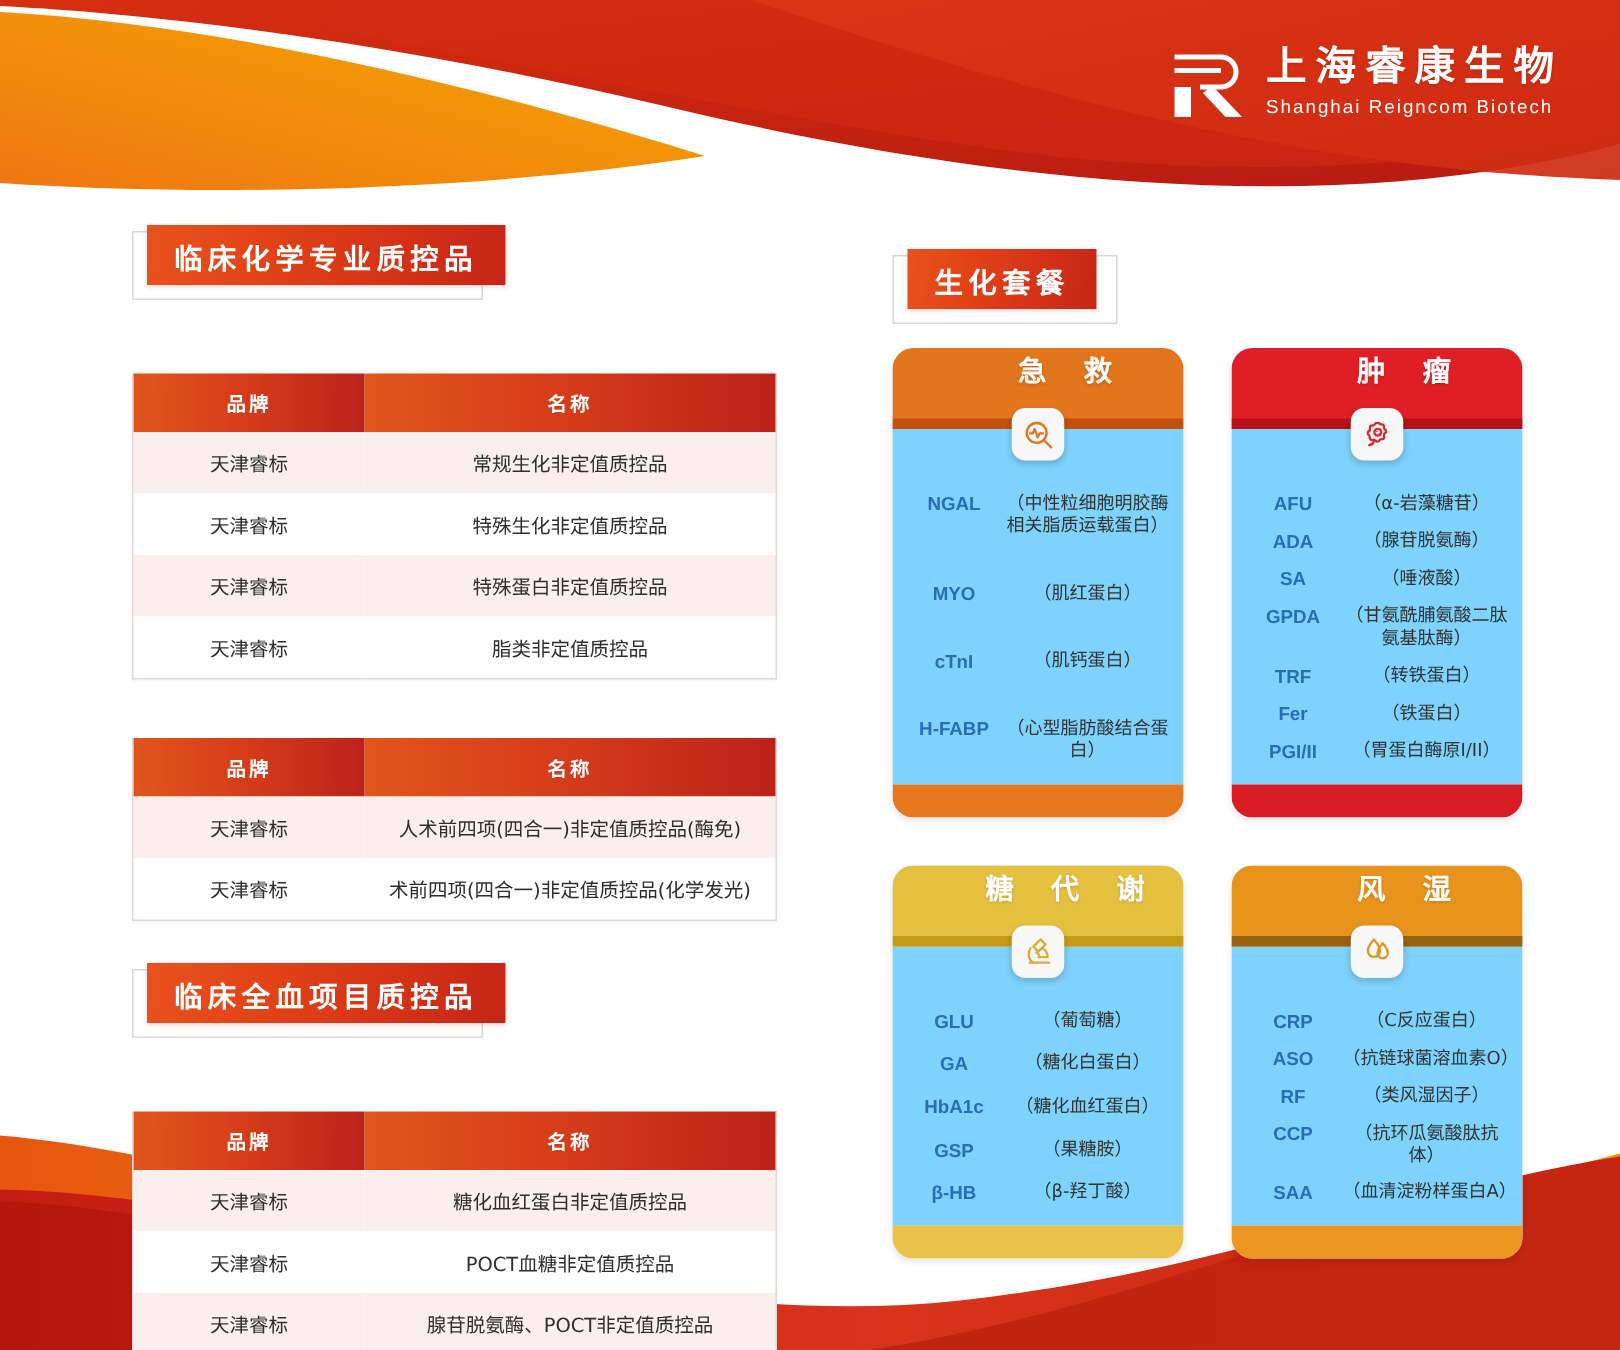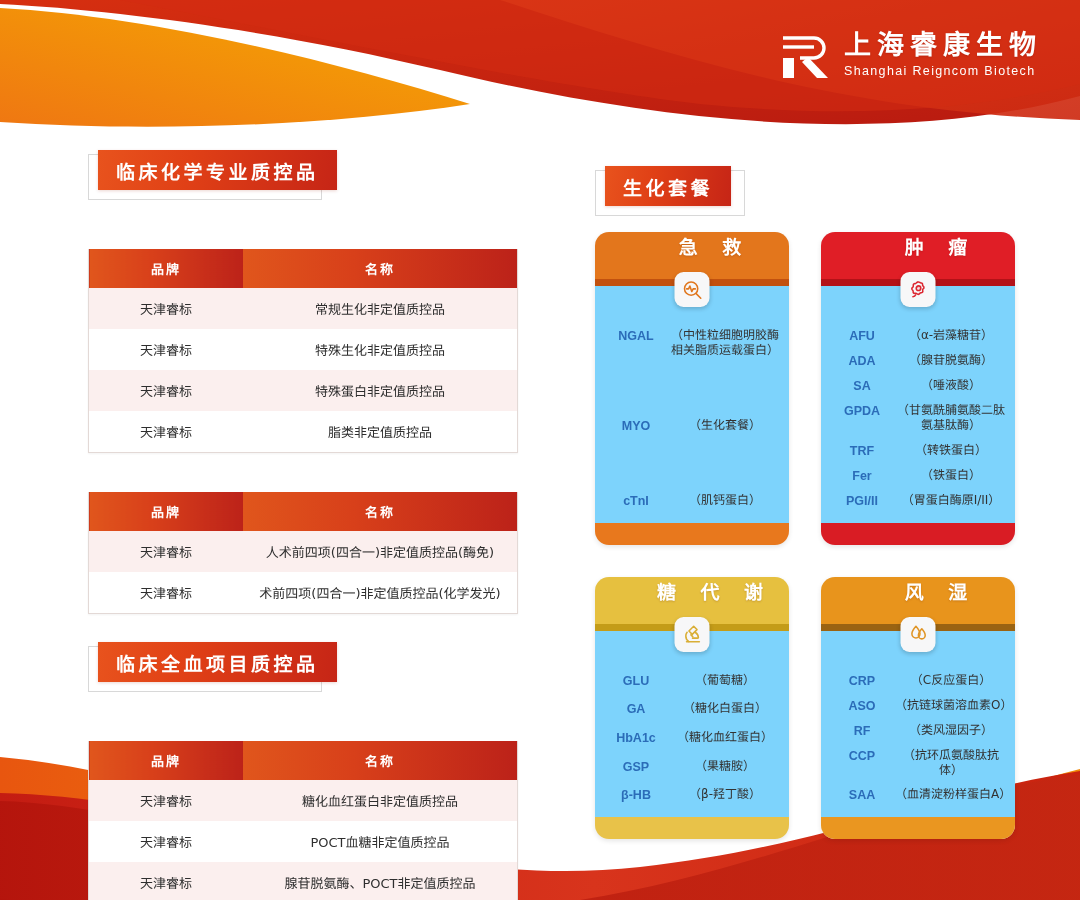--- a/index.html
+++ b/index.html
@@ -284,25 +284,29 @@
               <path d="M5.6,10.8 h2.1 l1.4,-3.1 l2.1,6 l1.5,-2.9 h2.4" stroke="#e0761d" fill="none" stroke-width="1.7" stroke-linecap="round" stroke-linejoin="round"></path>
             </svg>
           </div>
           <div class="card-body">
             <div class="item">
               <span class="abbr">NGAL</span>
               <span class="full">（中性粒细胞明胶酶相关脂质运载蛋白）</span>
             </div>
             <div class="item">
               <span class="abbr">MYO</span>
-              <span class="full">（生化套餐）</span>
+              <span class="full">（肌红蛋白）</span>
             </div>
             <div class="item">
               <span class="abbr">cTnI</span>
               <span class="full">（肌钙蛋白）</span>
+            </div>
+            <div class="item">
+              <span class="abbr">H-FABP</span>
+              <span class="full">（心型脂肪酸结合蛋白）</span>
             </div>
           </div>
           <div class="card-foot" style="background:#e8781d"></div>
         </div>
         <div class="card">
           <div class="card-head" style="background:#e01e26">
             <span class="title">肿 瘤</span>
             <span class="lip" style="background:#b41218"></span>
           </div>
           <div class="card-icon">

